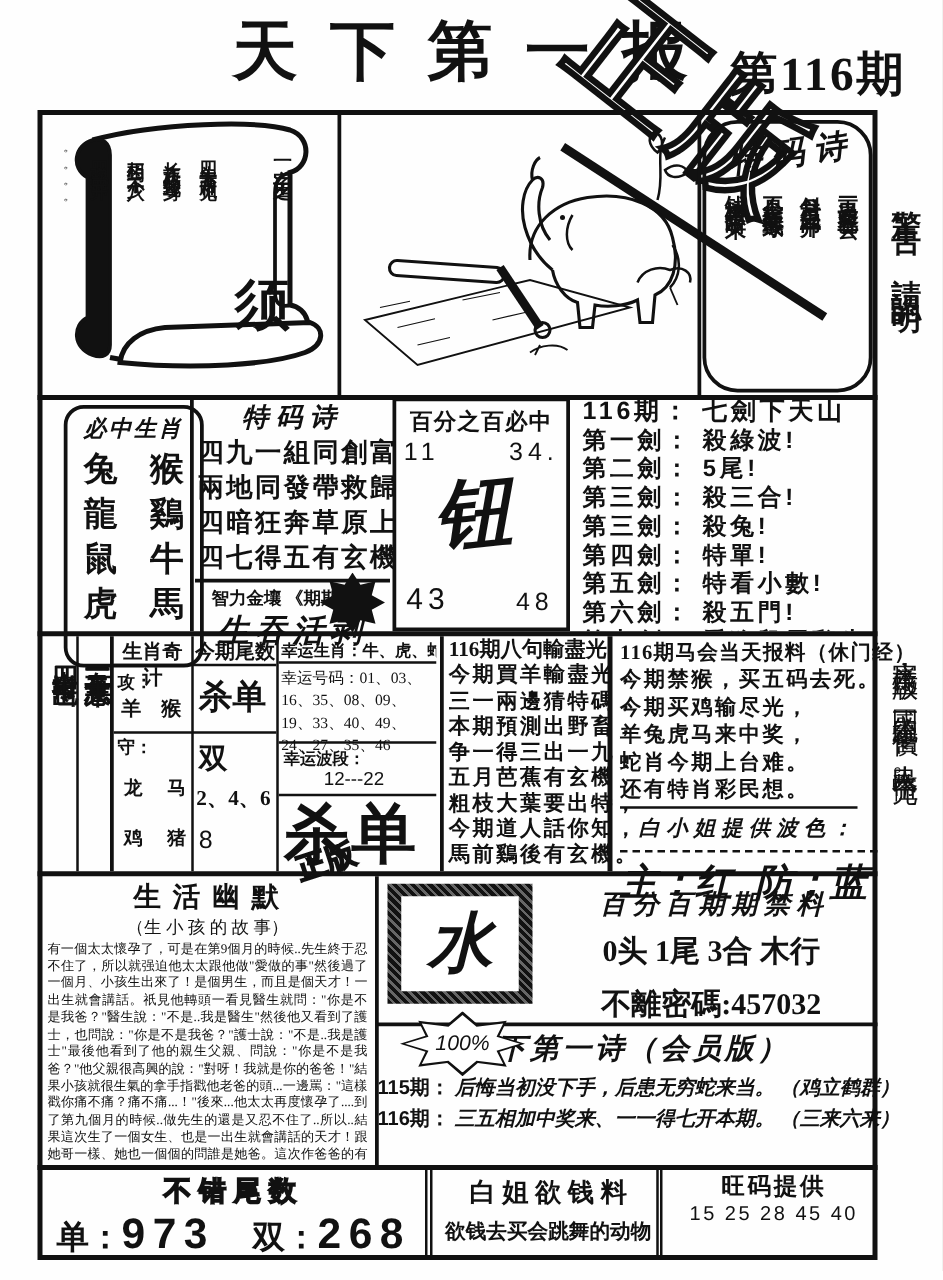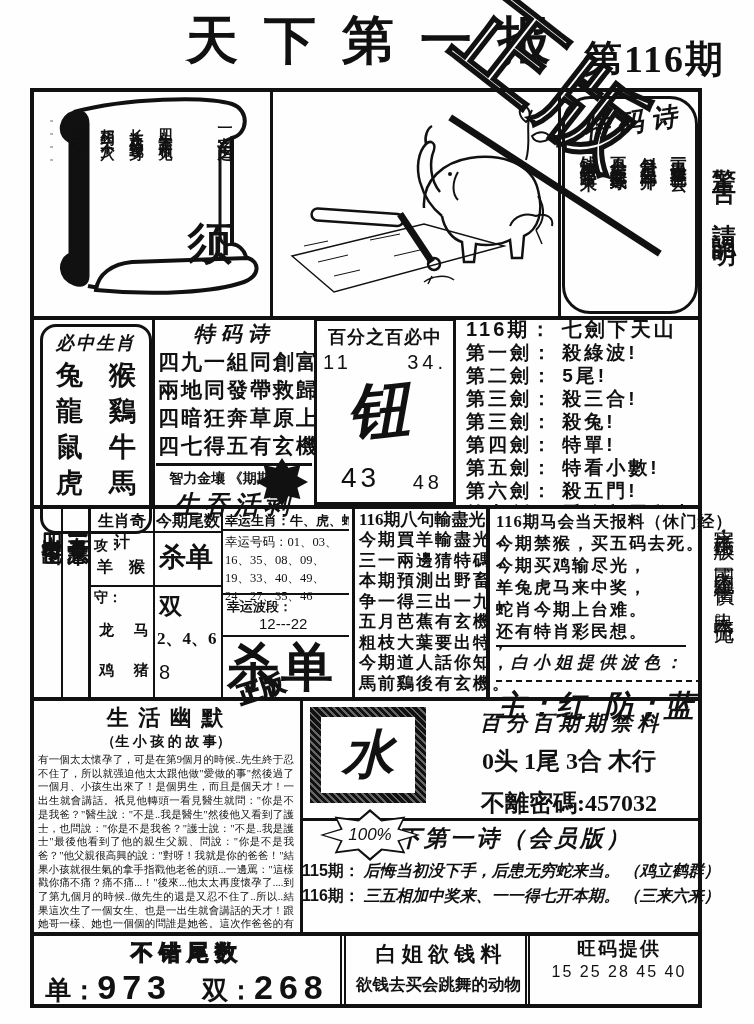--- a/index.html
+++ b/index.html
@@ -95,21 +95,21 @@
       <div style="font-size:17px;font-weight:bold;line-height:30px;">三更送客客已去</div>
       <div style="font-size:17px;font-weight:bold;line-height:30px;">斜月三更门半开</div>
       <div style="font-size:17px;font-weight:bold;line-height:30px;">不是穿红便戴绿</div>
       <div style="font-size:17px;font-weight:bold;line-height:30px;">钱树婊子常盼来</div>
     </div>
   </div>
 
   <div class="vline" style="left:152px;top:320px;height:185px;"></div>
   <div class="hline" style="left:30px;top:505px;width:672px;height:4px;"></div>
 
-  <div class="cell" style="left:40px;top:324px;width:112px;height:210px;border:3px solid #111;border-radius:16px;">
+  <div class="cell" style="left:51px;top:324px;width:112px;height:210px;border:3px solid #111;border-radius:16px;">
     <div style="text-align:center;font-size:18px;font-weight:900;font-style:italic;margin-top:4px;letter-spacing:2px;">必中生肖</div>
     <div style="display:grid;grid-template-columns:1fr 1fr;justify-items:center;font-size:27px;font-weight:bold;line-height:36px;margin-top:2px;">
       <span>兔</span>
       <span>猴</span>
       <span>龍</span>
       <span>鷄</span>
       <span>鼠</span>
       <span>牛</span>
       <span>虎</span>
       <span>馬</span>
@@ -126,21 +126,21 @@
     </div>
     <div style="border-top:3px solid #111;margin-top:3px;padding-top:4px;font-size:14px;font-weight:bold;text-align:center;">智力金壤 《期期准》</div>
     <div style="font-size:25px;font-weight:900;font-style:italic;letter-spacing:5px;text-align:center;">生吞活剥</div>
     <div class="abs starburst" style="left:100px;top:140px;width:52px;height:48px;background:#111;"></div>
   </div>
 
   <div class="cell" style="left:314px;top:318px;width:142px;height:187px;border:3px solid #111;">
     <div style="text-align:center;font-size:18px;font-weight:900;margin-top:4px;letter-spacing:1px;">百分之百必中</div>
     <span class="abs sans" style="left:6px;top:30px;font-size:20px;letter-spacing:4px;">11</span>
     <span class="abs sans" style="right:6px;top:30px;font-size:20px;letter-spacing:4px;">34.</span>
-    <span class="abs sans" style="left:24px;bottom:8px;font-size:28px;letter-spacing:4px;">43</span>
+    <span class="abs sans" style="left:8px;bottom:8px;font-size:24px;letter-spacing:4px;">43</span>
     <span class="abs sans" style="right:10px;bottom:8px;font-size:20px;letter-spacing:4px;">48</span>
     <div class="abs" style="left:30px;top:48px;font-size:62px;font-weight:900;font-style:italic;transform:rotate(-6deg);">钮</div>
   </div>
 
   <div class="cell" style="left:466px;top:318px;width:236px;height:187px;overflow:hidden;">
     <div class="sword-line" style="font-size:20px;">116期： 七劍下天山</div>
     <div class="sword-line">第一劍： 殺綠波!</div>
     <div class="sword-line">第二劍： 5尾!</div>
     <div class="sword-line">第三劍： 殺三合!</div>
     <div class="sword-line">第三劍： 殺兔!</div>
@@ -209,21 +209,21 @@
       <span style="font-size:30px;font-weight:900;font-style:italic;">主：红</span>
       <span style="font-size:30px;font-weight:900;font-style:italic;">防：蓝</span>
     </div>
   </div>
 
   <div class="vline" style="left:300px;top:701px;height:231px;"></div>
   <div class="hline" style="left:30px;top:932px;width:672px;height:4px;"></div>
 
   <div class="cell" style="left:34px;top:701px;width:264px;height:229px;padding:2px 4px;">
     <div style="text-align:center;font-size:22px;font-weight:900;letter-spacing:2px;">生 活 幽 默</div>
-    <div style="text-align:center;font-size:14px;font-weight:bold;">（生 小 孩 的 故 事）</div>
+    <div style="text-align:center;font-size:14px;font-weight:normal;">（生 小 孩 的 故 事）</div>
     <div style="font-size:10.5px;line-height:13.7px;text-align:justify;overflow:hidden;height:178px;margin-top:2px;">有一個太太懷孕了，可是在第9個月的時候..先生終于忍不住了，所以就强迫他太太跟他做"愛做的事"然後過了一個月、小孩生出來了！是個男生，而且是個天才！一出生就會講話。祇見他轉頭一看見醫生就問："你是不是我爸？"醫生說："不是..我是醫生"然後他又看到了護士，也問說："你是不是我爸？"護士說："不是..我是護士"最後他看到了他的親生父親、問說："你是不是我爸？"他父親很高興的說："對呀！我就是你的爸爸！"結果小孩就很生氣的拿手指戳他老爸的頭...一邊罵："這樣戳你痛不痛？痛不痛...！"後來...他太太再度懷孕了....到了第九個月的時候..做先生的還是又忍不住了..所以..結果這次生了一個女生、也是一出生就會講話的天才！跟她哥一樣、她也一個個的問誰是她爸。這次作爸爸的有經驗了，所以着頭走向前說："我...就是你老爸"結果那個女嬰就"呸！"的一聲吐了一口口水到她爸臉上..很生氣的說："這樣子賤不賤？賤不賤....？"</div>
   </div>
 
   <div class="cell" style="left:310px;top:707px;width:116px;height:96px;background:repeating-linear-gradient(45deg,#111 0 3px,#666 3px 5px);">
     <div class="abs" style="left:11px;top:10px;right:11px;bottom:10px;background:#fff;display:flex;align-items:center;justify-content:center;">
       <span style="font-size:52px;font-weight:900;font-style:italic;">水</span>
     </div>
   </div>
 
   <div class="cell" style="left:436px;top:705px;width:266px;height:108px;text-align:center;">

